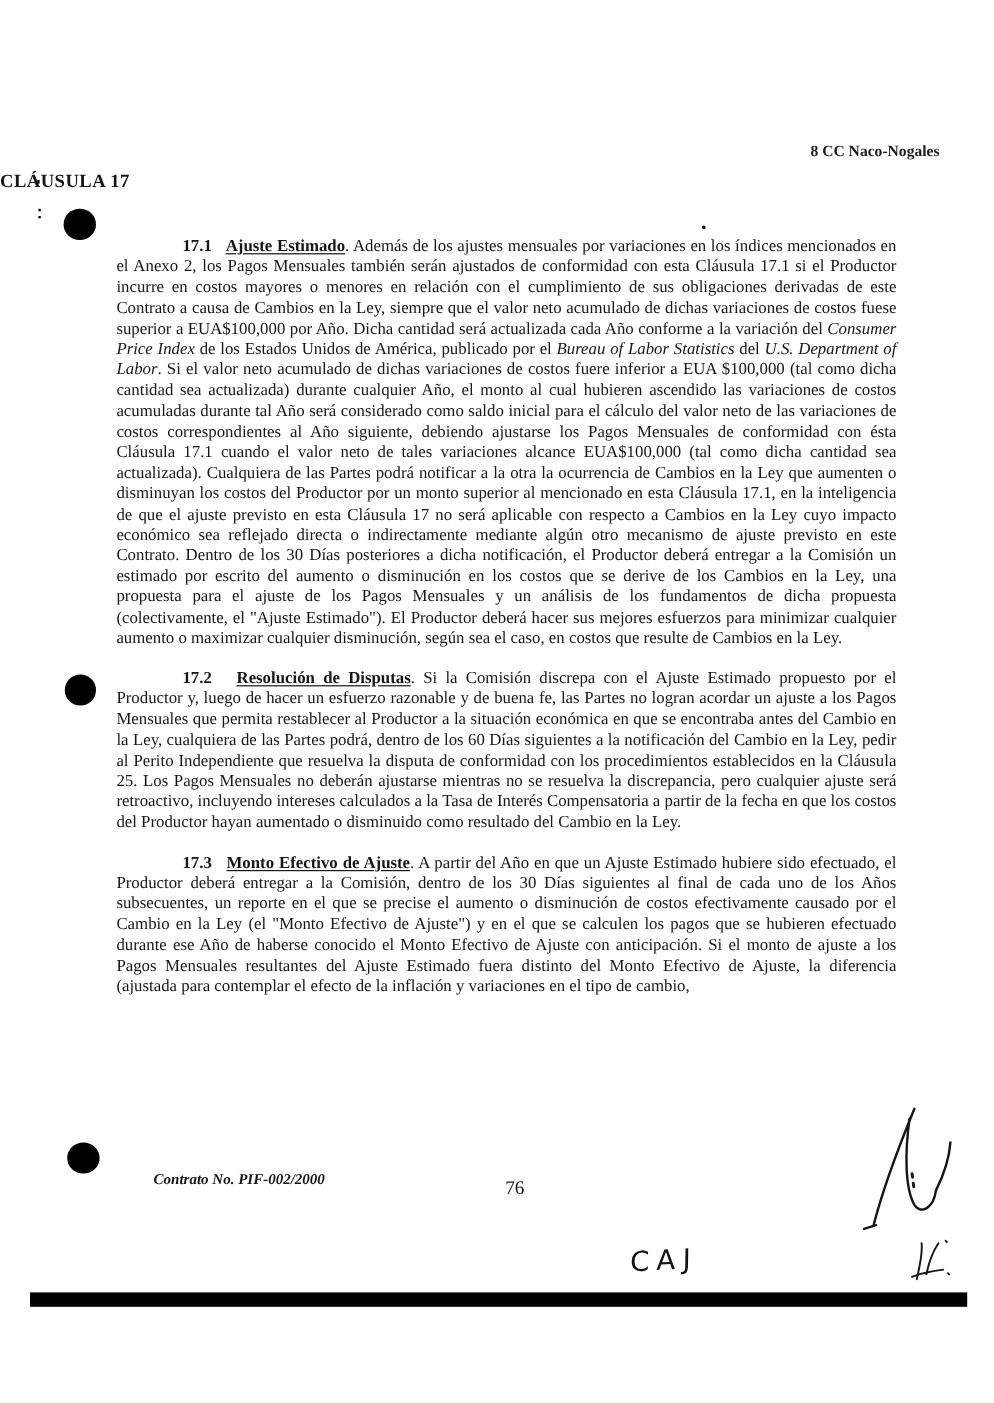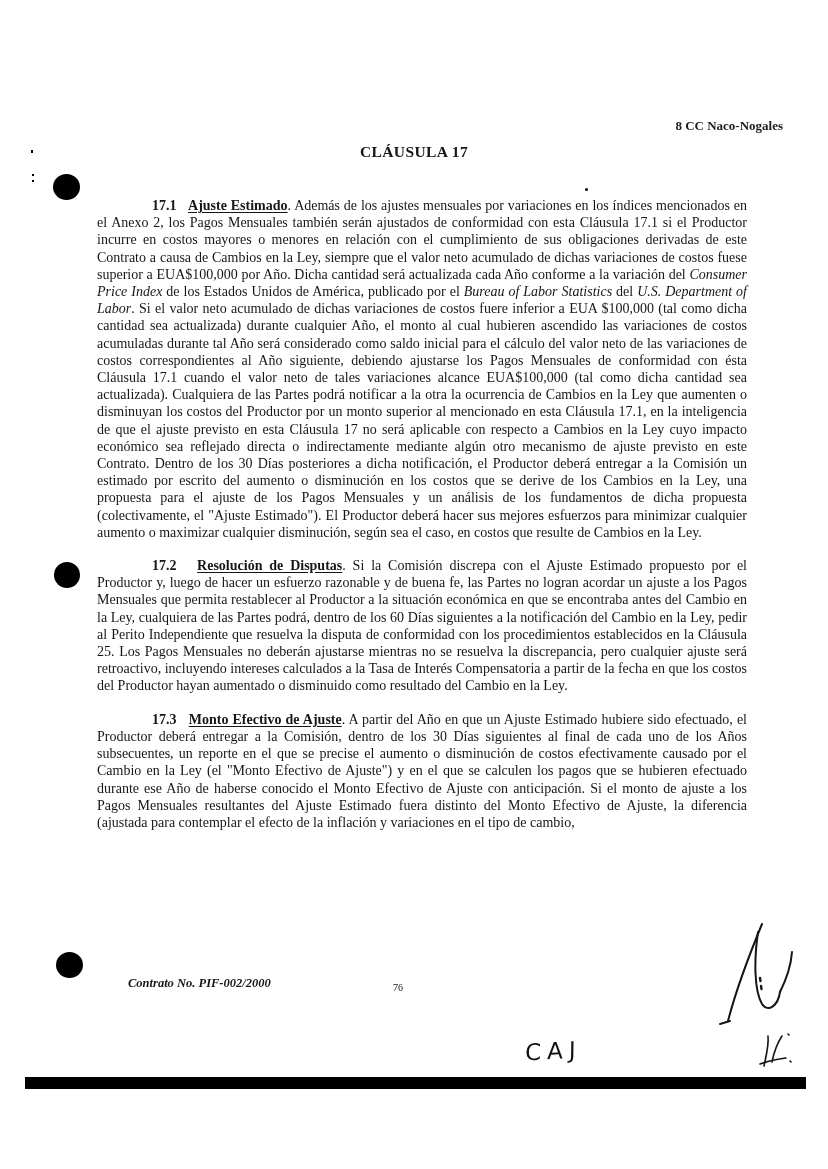--- a/index.html
+++ b/index.html
@@ -10,41 +10,41 @@
   }
   .page{position:absolute;inset:0;background:#ffffff;}
 
   .header-note{
     position:absolute;top:105px;right:45px;
     font-size:13px;font-weight:bold;color:#1c1c1c;margin-top:13px;
   }
 
   .title-block{
     position:absolute;top:142px;left:0;width:100%;
-    text-align:center;font-weight:bold;font-size:15.5px;line-height:20px;
+    font-weight:bold;font-size:15.5px;line-height:20px;
     letter-spacing:.4px;
   }
   .title-line2{text-decoration:underline;text-underline-offset:2px;}
 
   .doc-body{
     position:absolute;left:97px;top:197px;width:650px;
     font-size:14px;line-height:17.2px;text-align:justify;
   }
   .doc-body p{margin:0 0 16px 0;text-indent:55px;}
   .b{font-weight:bold;}
   .i{font-style:italic;}
   .u{text-decoration:underline;text-underline-offset:2px;}
 
   .footer-contract{
     position:absolute;left:128px;top:976px;
     font-size:12.5px;font-style:italic;font-weight:bold;
   }
   .footer-page{
-    position:absolute;left:393px;top:982px;width:44px;text-align:left;
-    font-size:10px;
+    position:absolute;left:393px;top:982px;width:44px;text-align:right;
+    font-size:16px;
   }
 
   .hole{position:absolute;background:#000;border-radius:50%;}
   .hole-1{left:53px;top:174px;width:27px;height:26px;}
   .hole-2{left:54px;top:562px;width:26px;height:26px;}
   .hole-3{left:56px;top:952px;width:27px;height:26px;}
 
   .scan-bar{position:absolute;left:25px;top:1077px;width:781px;height:12px;background:#000;}
 
   .speck{position:absolute;background:#000;}

